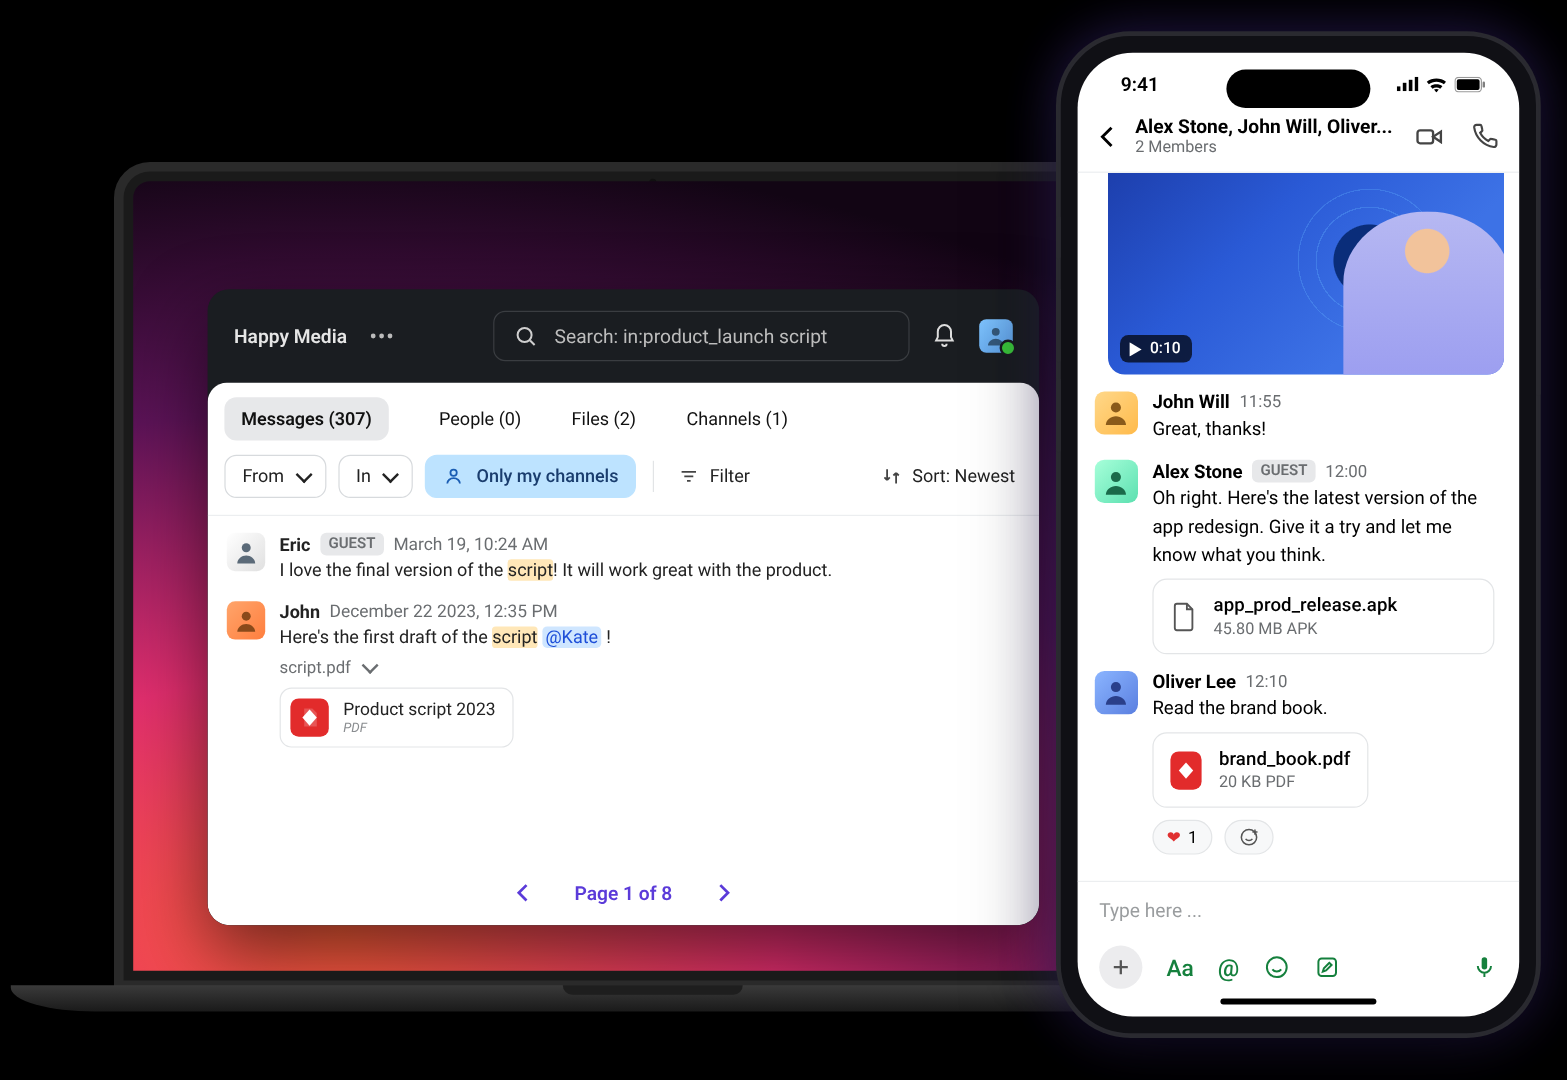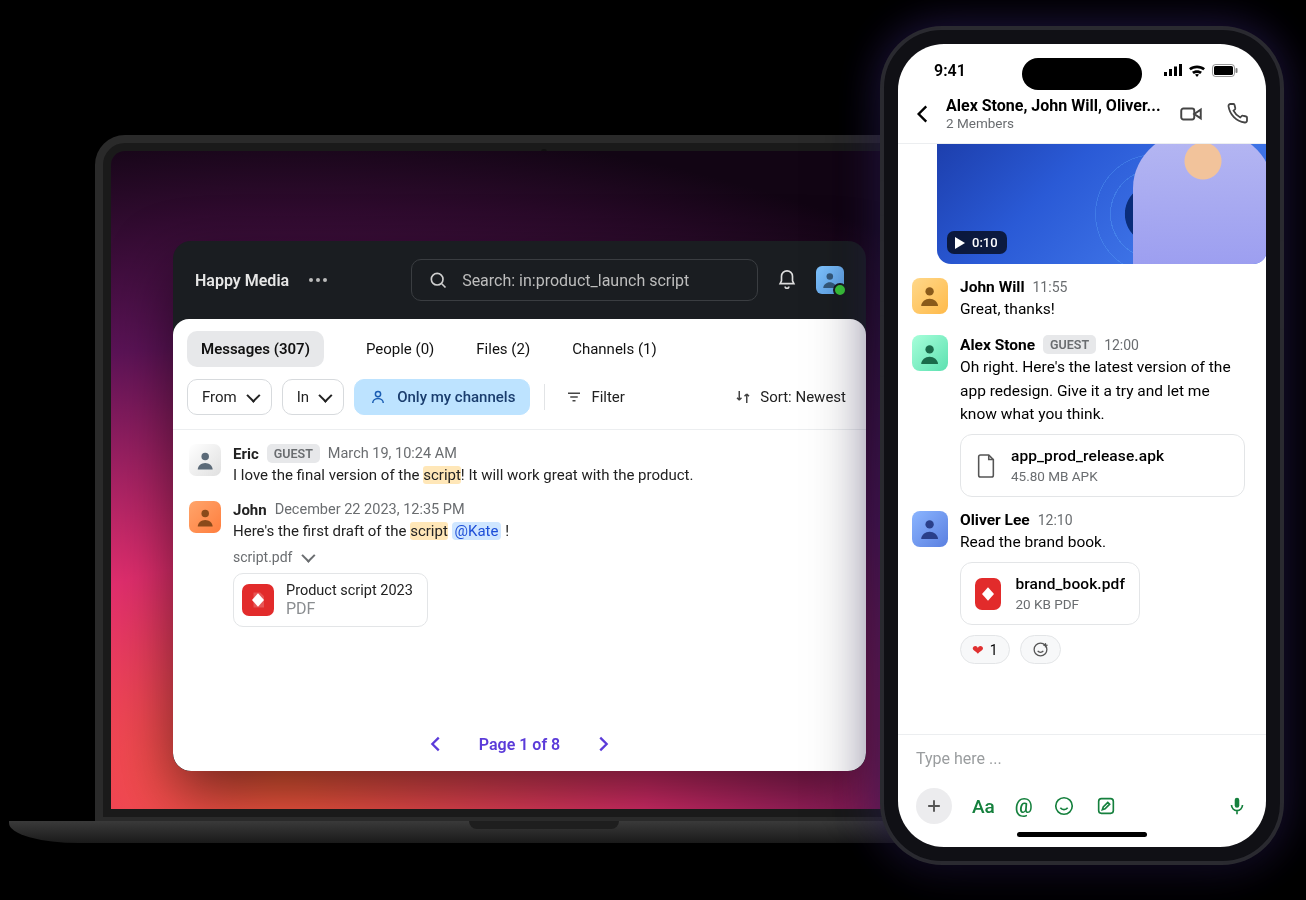--- a/index.html
+++ b/index.html
@@ -214,21 +214,21 @@
     gap:12px;
   }
   .pdf-ico {
     width:32px; height:32px;
     background:#e22b2b;
     border-radius:7px;
     display:flex; align-items:center; justify-content:center;
     color:#fff;
   }
   .attachment-title { font-size:14.5px; }
-  .attachment-sub { font-size:16px; color:#8a8d90; text-transform:uppercase; }
+  .attachment-sub { font-size:11px; color:#8a8d90; text-transform:uppercase;font-style:italic; }
 
   .pager {
     display:flex; align-items:center; justify-content:center;
     gap:32px;
     padding: 10px 0 16px 0;
     color:#5b3bd9; font-weight:600;
     font-size:16px;
   }
   .pager svg { stroke:#5b3bd9; }
 
@@ -279,27 +279,27 @@
   }
   .chat-header-title { font-weight:700; font-size:16px; }
   .chat-header-sub { color:#6a6d70; font-size:13.5px; }
   .hdr-actions { display:flex; gap:22px; color:#444; margin-left:auto; }
 
   .chat-body {
     flex:1; overflow:auto;
     padding: 0 16px 0 14px;
   }
   .video-card {
-    width: 330px; height: 120px;
+    width: 330px; height: 168px;
     border-radius: 0 0 14px 14px;
     background: linear-gradient(135deg,#1d3fad 0%, #2a5ad6 35%, #3d72e6 70%);
     position:relative;
     overflow:hidden;
     margin-bottom: 14px;
-    margin-left: 25px;
+    margin-left: 11px;
   }
   .video-card::before {
     content:"";
     position:absolute; left:48%; top:8%;
     width:120px; height:120px;
     border-radius:50%;
     background: radial-gradient(circle, #0a2d7a 35%, transparent 36%),
                 repeating-radial-gradient(circle, transparent 0 14px, rgba(100,180,255,.3) 14px 15px);
   }
   .video-char {

